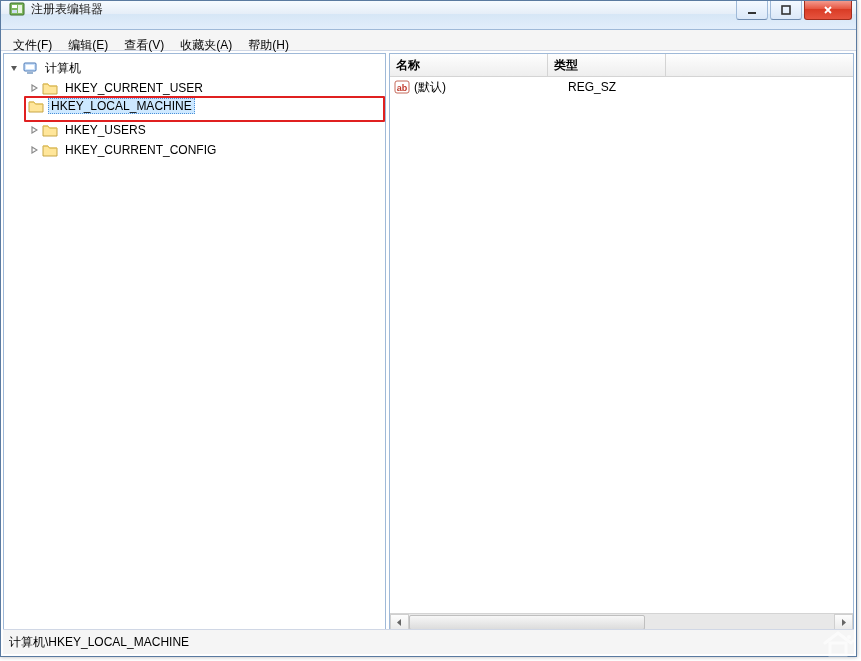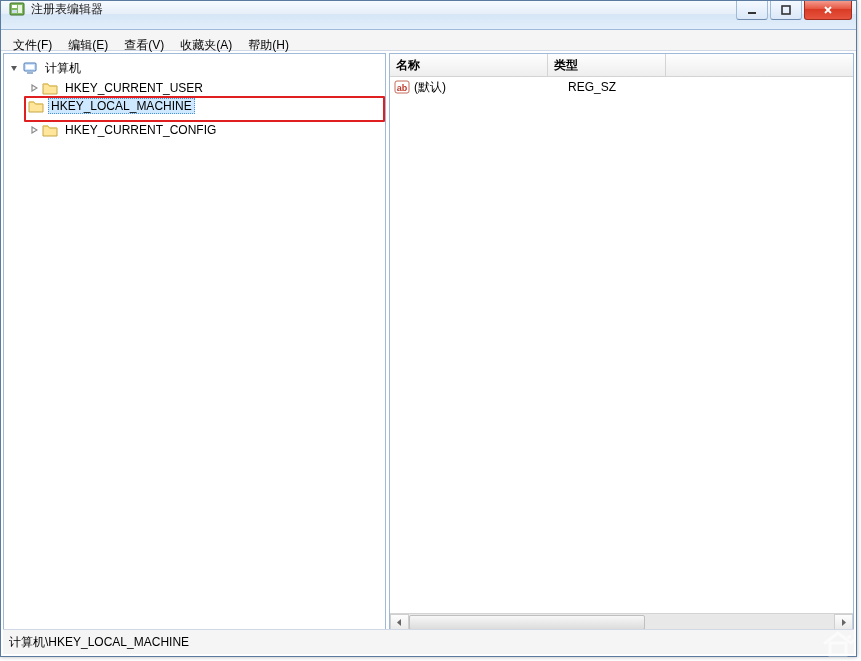--- a/index.html
+++ b/index.html
@@ -363,20 +363,32 @@
             <div class="tree-row">
               <span class="expander">
                 <svg viewBox="0 0 8 8">
                   <path d="M2 1 L7 4 L2 7 Z" fill="none" stroke="#8a8a8a" stroke-width="1.2"></path>
                 </svg>
               </span>
               <span class="folder-icon"><svg viewBox="0 0 16 16">
                   <path d="M1 4 h5 l1.5 2 H15 v8 H1 Z" fill="#ffe69a" stroke="#c7a646"></path>
                   <path d="M1 4 h5 l1.5 2 H15" fill="none" stroke="#e6c45e"></path>
                 </svg></span>
+              <span class="label">HKEY_USERS</span>
+            </div>
+            <div class="tree-row">
+              <span class="expander">
+                <svg viewBox="0 0 8 8">
+                  <path d="M2 1 L7 4 L2 7 Z" fill="none" stroke="#8a8a8a" stroke-width="1.2"></path>
+                </svg>
+              </span>
+              <span class="folder-icon"><svg viewBox="0 0 16 16">
+                  <path d="M1 4 h5 l1.5 2 H15 v8 H1 Z" fill="#ffe69a" stroke="#c7a646"></path>
+                  <path d="M1 4 h5 l1.5 2 H15" fill="none" stroke="#e6c45e"></path>
+                </svg></span>
               <span class="label">HKEY_CURRENT_CONFIG</span>
             </div>
           </div>
         </div>
     </div>
 
     <div class="pane right">
       <div class="list-header">
         <div class="col name">名称</div>
         <div class="col type">类型</div>

